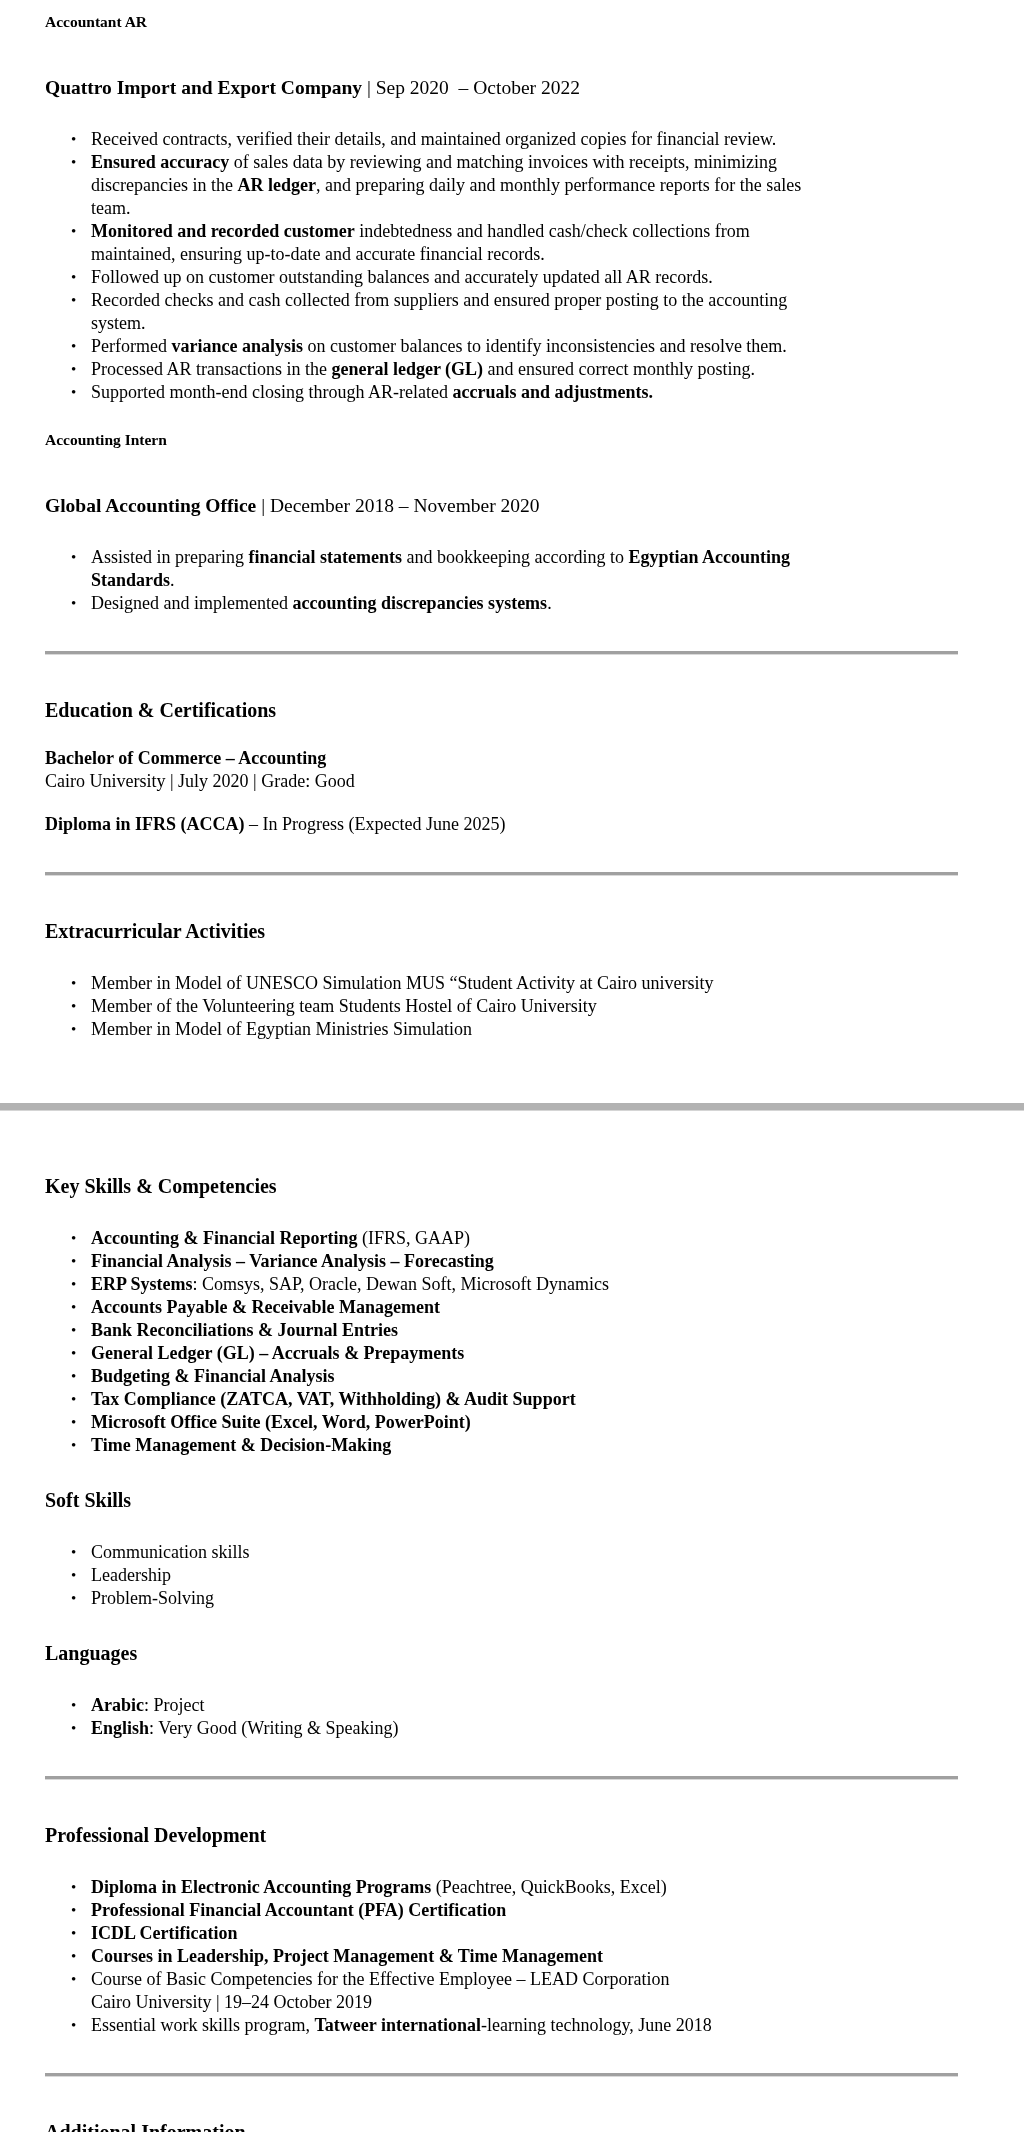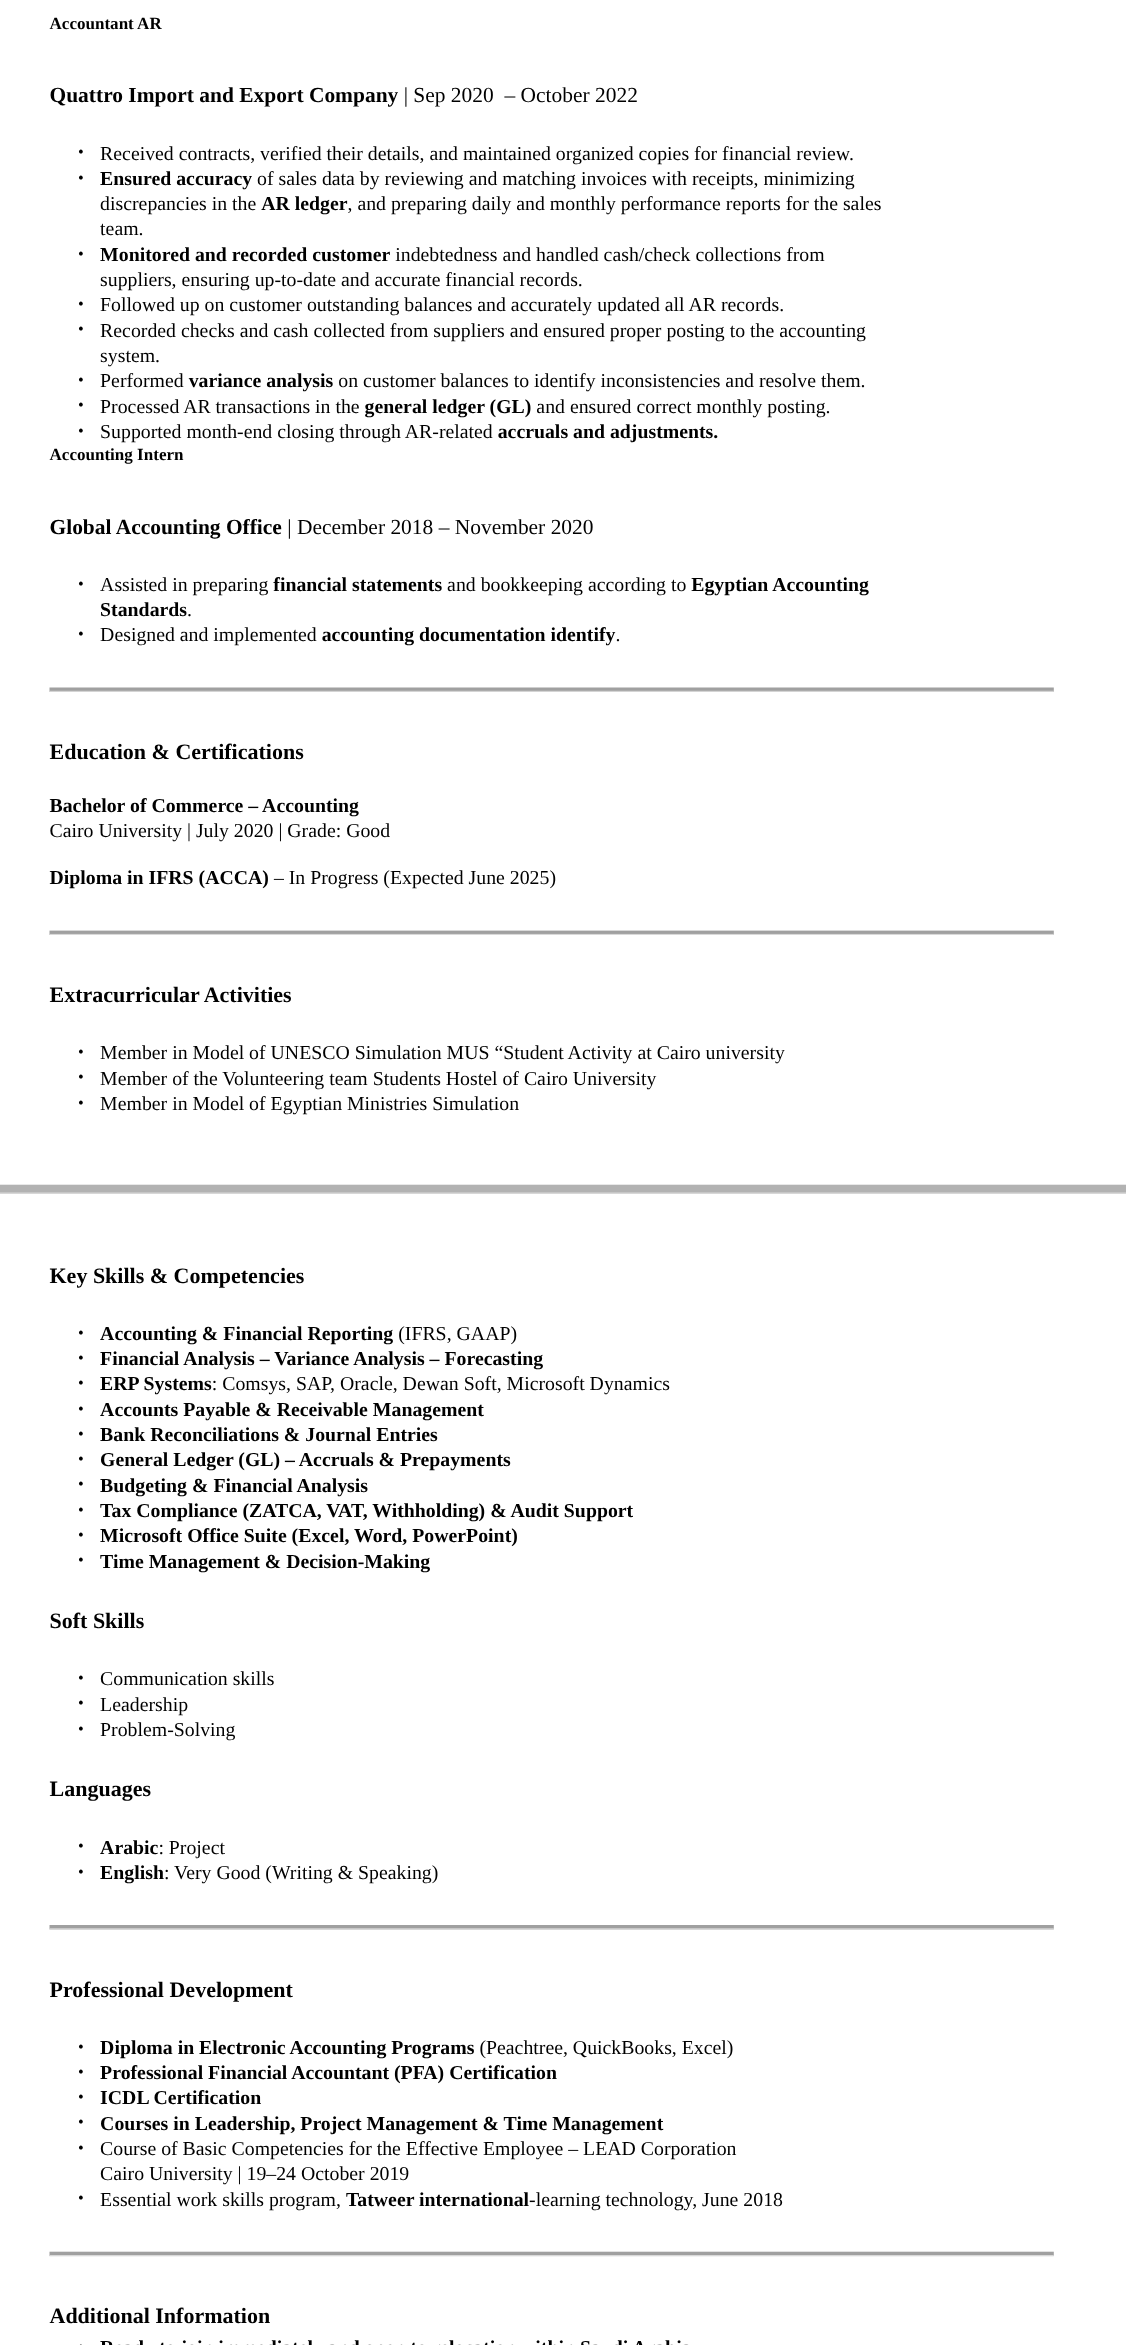--- a/index.html
+++ b/index.html
@@ -8,21 +8,21 @@
     width:1024px;
     min-height:2132px;
     box-sizing:border-box;
     padding:12px 0 20px 0;
     background:#ffffff;
     color:#000;
     font-family:"Liberation Serif","DejaVu Serif",serif;
   }
   .blk { margin-left:45px; margin-right:66px; }
 
-  .h2 { font-size:15.5px; font-weight:bold; line-height:20px; }
+  .h2 { font-size:15.5px; font-weight:bold; line-height:20px; margin-top:26px; }
   .h2:first-child { margin-top:0; }
   .company { font-size:19.5px; line-height:24px; margin-top:44px; }
   .company b { font-weight:bold; }
   .h1 { font-size:20px; font-weight:bold; line-height:26px; margin-top:30px; }
   .para { font-size:18px; line-height:23px; margin-top:20px; }
   .h1 + .para { margin-top:24px; }
 
   ul.bullets {
     list-style:none; margin:28px 45px 0 45px; padding:0;
     font-size:18px; line-height:23px;
@@ -53,32 +53,32 @@
 </style>
 </head>
 <body>
 
 <div id="doc">
     <div class="h2 blk"><b>Accountant AR</b></div>
     <div class="company blk"><b>Quattro Import and Export Company</b><span> | Sep 2020 &nbsp;– October 2022</span></div>
     <ul class="bullets">
       <li><span>Received contracts, verified their details, and maintained organized copies for financial review.</span></li>
       <li><b>Ensured accuracy</b><span> of sales data by reviewing and matching invoices with receipts, minimizing</span><br><span>discrepancies in the </span><b>AR ledger</b><span>, and preparing daily and monthly performance reports for the sales</span><br><span>team.</span></li>
-      <li><b>Monitored and recorded customer</b><span> indebtedness and handled cash/check collections from</span><br><span>suppliers, ensuring up-to-date and accurate financial records.</span></li>
+      <li><b>Monitored and recorded customer</b><span> indebtedness and handled cash/check collections from</span><br><span>maintained, ensuring up-to-date and accurate financial records.</span></li>
       <li><span>Followed up on customer outstanding balances and accurately updated all AR records.</span></li>
       <li><span>Recorded checks and cash collected from suppliers and ensured proper posting to the accounting</span><br><span>system.</span></li>
       <li><span>Performed </span><b>variance analysis</b><span> on customer balances to identify inconsistencies and resolve them.</span></li>
       <li><span>Processed AR transactions in the </span><b>general ledger (GL)</b><span> and ensured correct monthly posting.</span></li>
       <li><span>Supported month-end closing through AR-related </span><b>accruals and adjustments.</b></li>
     </ul>
     <div class="h2 blk"><b>Accounting Intern</b></div>
     <div class="company blk"><b>Global Accounting Office</b><span> | December 2018 – November 2020</span></div>
     <ul class="bullets">
       <li><span>Assisted in preparing </span><b>financial statements</b><span> and bookkeeping according to </span><b>Egyptian Accounting</b><br><b>Standards</b><span>.</span></li>
-      <li><span>Designed and implemented </span><b>accounting documentation identify</b><span>.</span></li>
+      <li><span>Designed and implemented </span><b>accounting discrepancies systems</b><span>.</span></li>
     </ul>
     <div class="sep blk"></div>
     <div class="h1 blk"><b>Education &amp; Certifications</b></div>
     <div class="para blk"><b>Bachelor of Commerce – Accounting</b><br><span>Cairo University | July 2020 | Grade: Good</span></div>
     <div class="para blk"><b>Diploma in IFRS (ACCA)</b><span> – In Progress (Expected June 2025)</span></div>
     <div class="sep blk"></div>
     <div class="h1 blk"><b>Extracurricular Activities</b></div>
     <ul class="bullets">
       <li><span>Member in Model of UNESCO Simulation MUS “Student Activity at Cairo university</span></li>
       <li><span>Member of the Volunteering team Students Hostel of Cairo University</span></li>

